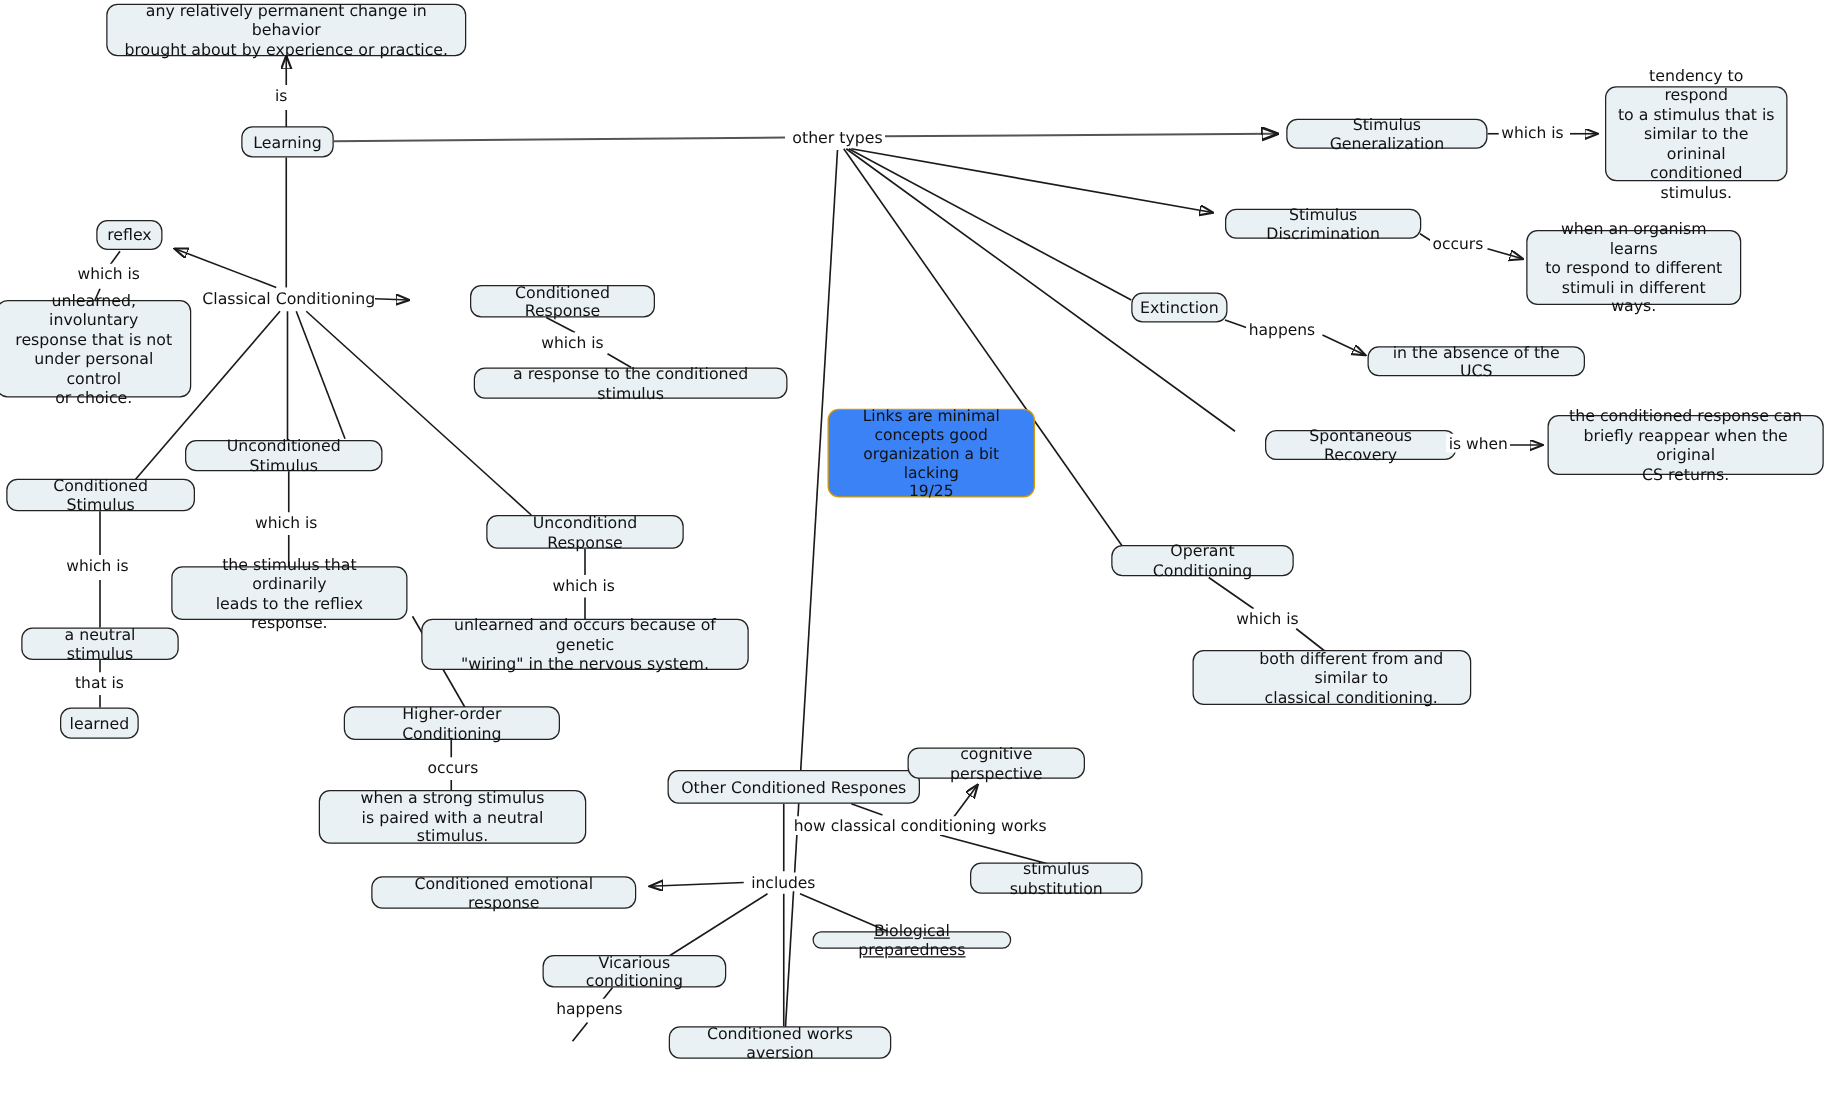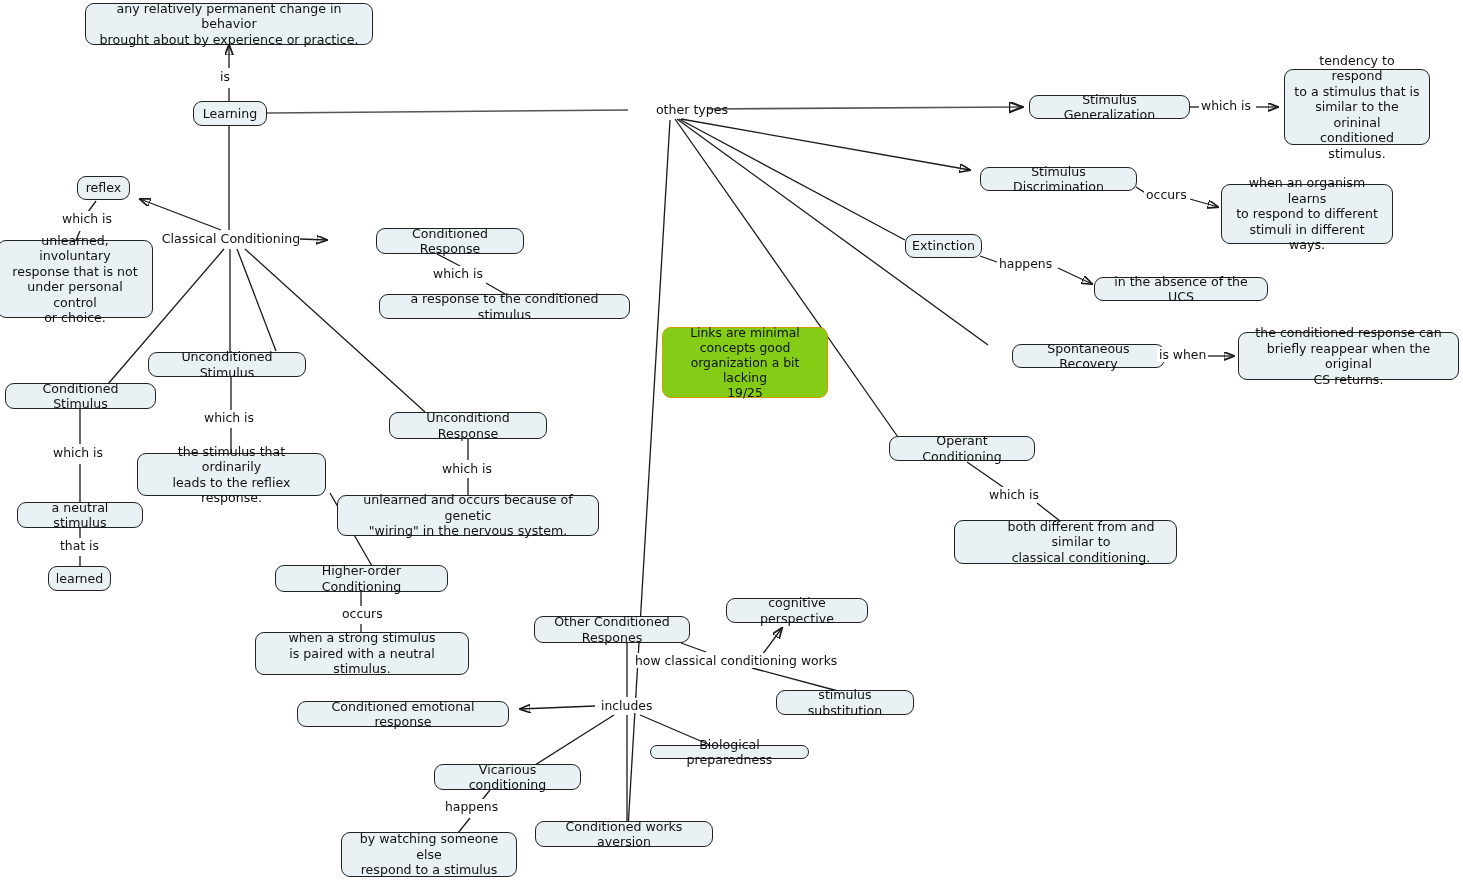--- a/index.html
+++ b/index.html
@@ -46,21 +46,21 @@
     align-items:center;
     justify-content:center;
   }
   .node.plain{
     background:transparent;
     border:none;
     border-radius:0;
     padding:0;
   }
   .node.annot{
-    background:#84cc16;
+    background:#3b82f6;
     border:1.3px solid #d59a00;
     border-radius:9px;
     font-size:12.4px;
     line-height:15px;
   }
   .linklabel{
     position:absolute;
     font-size:12.4px;
     color:#111111;
     background:#ffffff;
@@ -155,21 +155,21 @@
 
     <line x1="490" y1="790" x2="482" y2="800"></line>
     <line x1="470" y1="818" x2="458" y2="833"></line>
   </svg>
 
   <div class="node" style="left:85px; top:3px; width:288px; height:42px;">any relatively permanent change in behavior
 brought about by experience or practice.</div>
 
   <div class="node" style="left:193px; top:101px; width:74px; height:25px;">Learning</div>
 
-  <div class="node plain" style="left:632px; top:100px; width:76px; height:19px;margin-left:22px;">other types</div>
+  <div class="node plain" style="left:632px; top:100px; width:76px; height:19px;">other types</div>
 
   <div class="node" style="left:1029px; top:95px; width:161px; height:24px;text-align:center;">Stimulus Generalization</div>
 
   <div class="node" style="left:1284px; top:69px; width:146px; height:76px;">tendency to respond
 to a stimulus that is
 similar to the orininal
 conditioned stimulus.</div>
 
   <div class="node" style="left:980px; top:167px; width:157px; height:24px;">Stimulus Discrimination</div>
 
@@ -219,34 +219,32 @@
   <div class="node" style="left:389px; top:412px; width:158px; height:27px;">Unconditiond Response</div>
 
   <div class="node" style="left:337px; top:495px; width:262px; height:41px;">unlearned and occurs because of genetic
 "wiring" in the nervous system.</div>
 
   <div class="node" style="left:275px; top:565px; width:173px; height:27px;">Higher-order Conditioning</div>
 
   <div class="node" style="left:255px; top:632px; width:214px; height:43px;">when a strong stimulus
 is paired with a neutral stimulus.</div>
 
-  <div class="node" style="left:534px; top:616px; width:156px; height:27px;">Other Conditioned Respones</div>
+  <div class="node" style="left:534px; top:616px; width:202px; height:27px;">Other Conditioned Respones</div>
 
   <div class="node" style="left:726px; top:598px; width:142px; height:25px;">cognitive perspective</div>
 
   <div class="node" style="left:776px; top:690px; width:138px; height:25px;">stimulus substitution</div>
 
   <div class="node" style="left:297px; top:701px; width:212px; height:26px;">Conditioned emotional response</div>
 
   <div class="node" style="left:434px; top:764px; width:147px; height:26px;">Vicarious conditioning</div>
 
-  <div class="node" style="left:341px; top:832px; width:176px; height:45px;">by watching someone else
-respond to a stimulus</div>
-
-  <div class="node" style="left:650px; top:745px; width:159px; height:14px;">Biological preparedness</div>
+
+  <div class="node" style="left:650px; top:745px; width:159px; height:14px;text-decoration:underline;">Biological preparedness</div>
 
   <div class="node" style="left:535px; top:821px; width:178px; height:26px;">Conditioned works aversion</div>
 
   <div class="node annot" style="left:662px; top:327px; width:166px; height:71px;">Links are minimal
 concepts good
 organization a bit lacking
 19/25</div>
 
   <div class="linklabel" style="left:218px; top:69px;">is</div>
 

